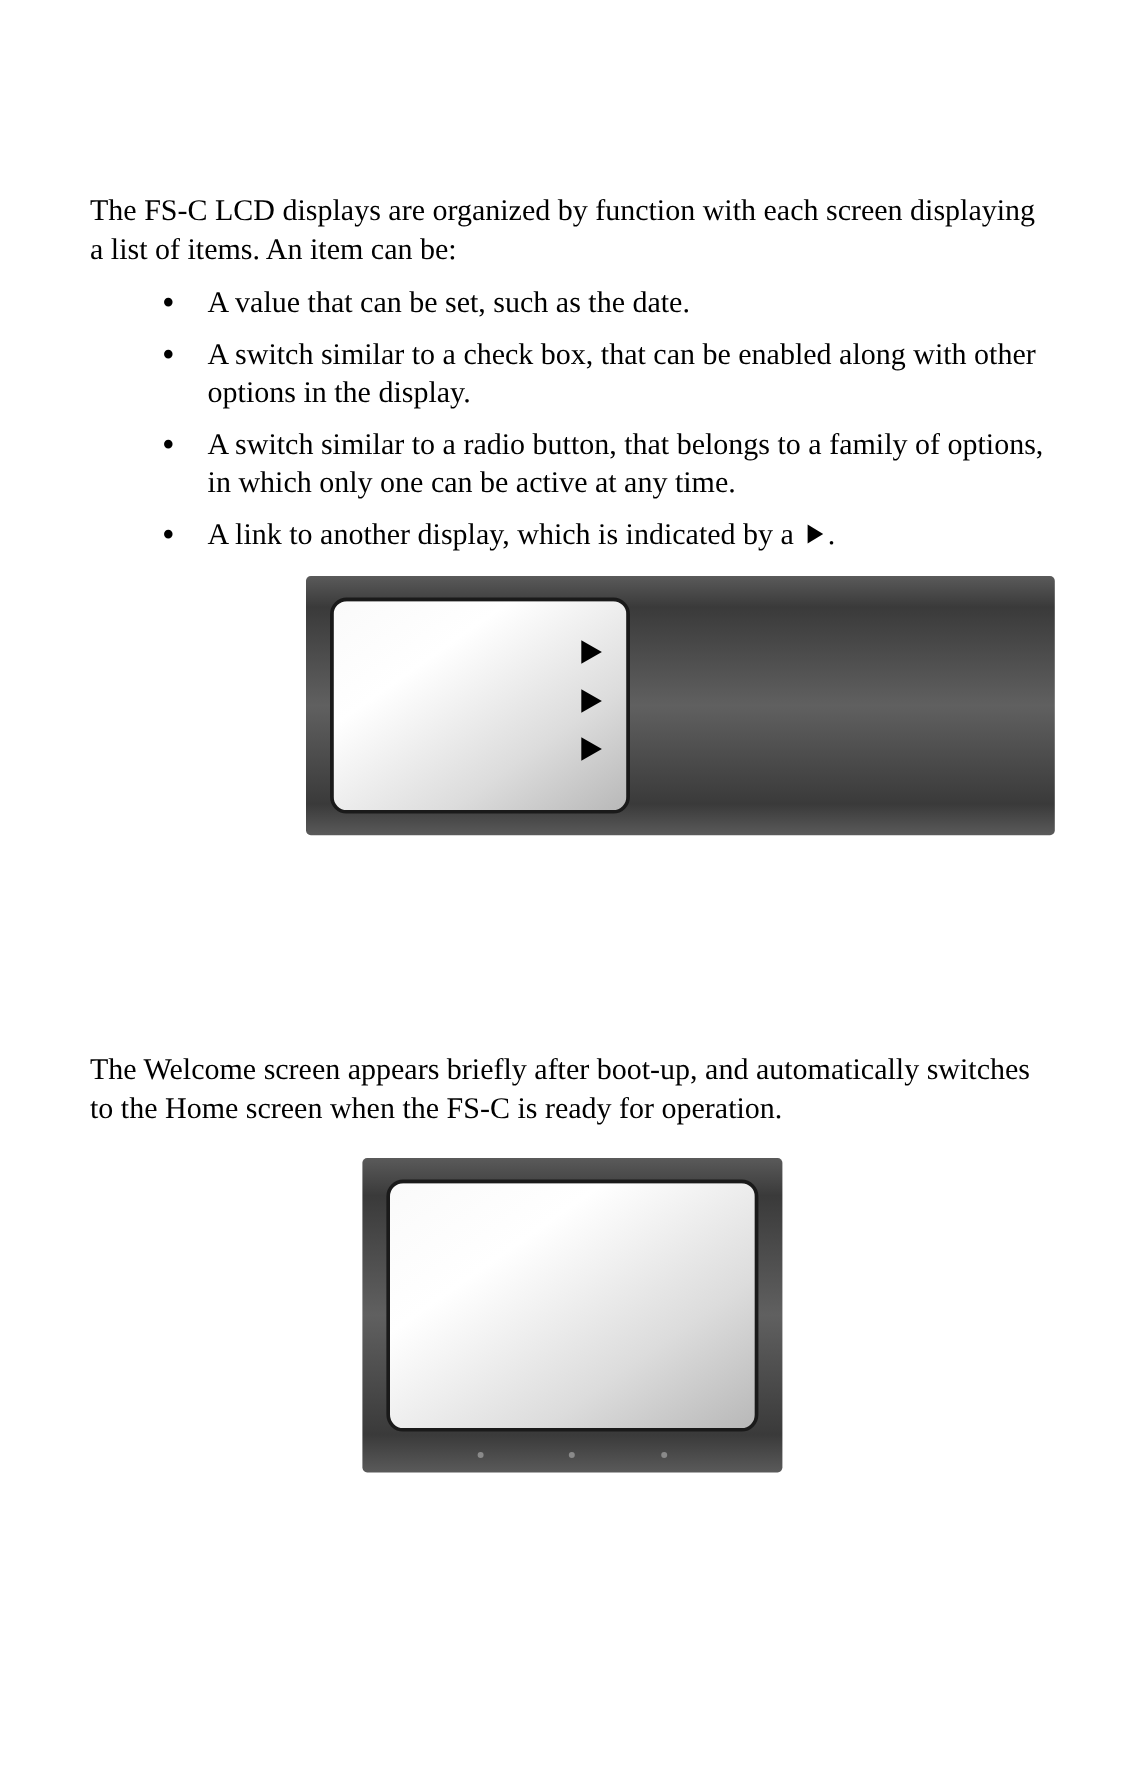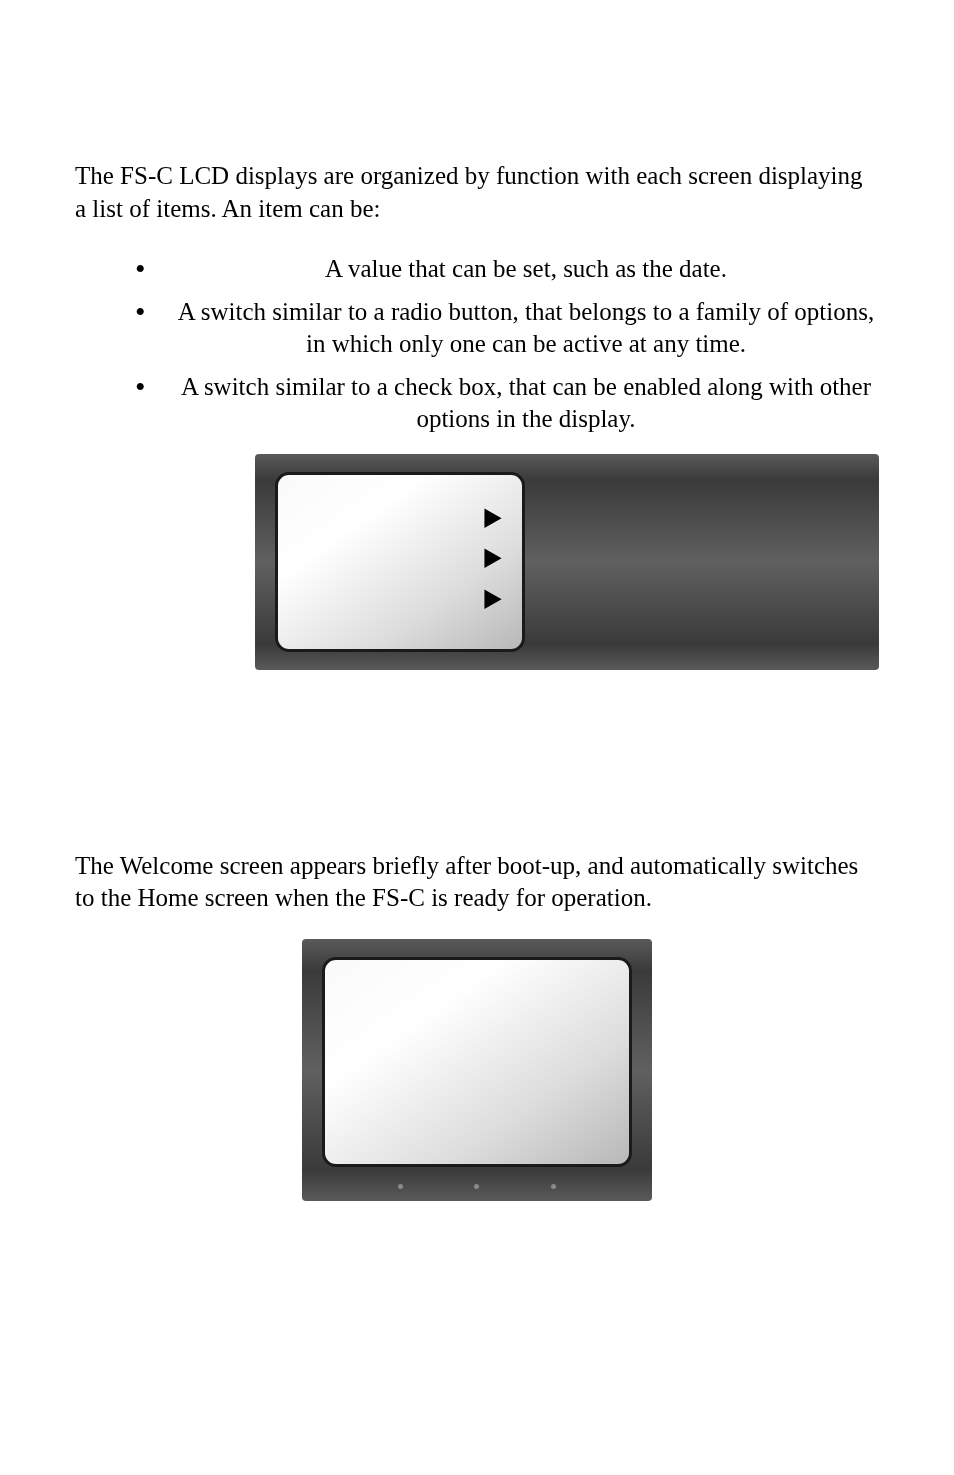--- a/index.html
+++ b/index.html
@@ -11,31 +11,30 @@
       width: 954px;
       height: 1475px;
       background: #ffffff;
       font-family: 'Palatino Linotype', 'Book Antiqua', Palatino, serif;
       font-size: 25px;
       color: #000000;
       padding: 160px 75px 40px 75px;
       line-height: 1.3;
     }
     .intro-text {
-      margin-bottom: 28px;
+      margin-bottom: 12px;
     }
     ul {
       list-style: none;
       padding-left: 60px;
     }
     li {
       position: relative;
       padding-left: 38px;
       margin-bottom: 10px;
-      text-align: center;
     }
     li::before {
       content: "•";
       position: absolute;
       left: 0;
       top: 0;
       font-size: 30px;
       line-height: 1.05;
     }
     .inline-triangle {
@@ -110,22 +109,27 @@
       margin-bottom: 12px;
     }
   </style>
 </head>
 <body>
 
 <p class="intro-text">The FS-C LCD displays are organized by function with each screen displaying a list of items. An item can be:</p>
 
 <ul>
   <li>A value that can be set, such as the date.</li>
+  <li>A switch similar to a check box,  that can be enabled along with other options in the display.</li>
   <li>A switch similar to a radio button, that belongs to a family of options, in which only one can be active at any time.</li>
-  <li>A switch similar to a check box,  that can be enabled along with other options in the display.</li>
+  <li>
+    <span>A link to another display, which is indicated by a </span><span class="inline-triangle"><svg width="18" height="18" viewBox="0 0 18 18">
+          <polygon points="3,1 16,9 3,17" fill="#000000"></polygon>
+        </svg></span><span>.</span>
+  </li>
 </ul>
 
 <div class="lcd-figure lcd-figure-1">
   <div class="lcd-bezel">
     <div class="lcd-screen lcd-screen-1">
       <div class="arrow-stack">
         <span><svg width="22" height="22" viewBox="0 0 18 18">
               <polygon points="2,1 16,9 2,17" fill="#000000"></polygon>
             </svg></span>
         <span><svg width="22" height="22" viewBox="0 0 18 18">

